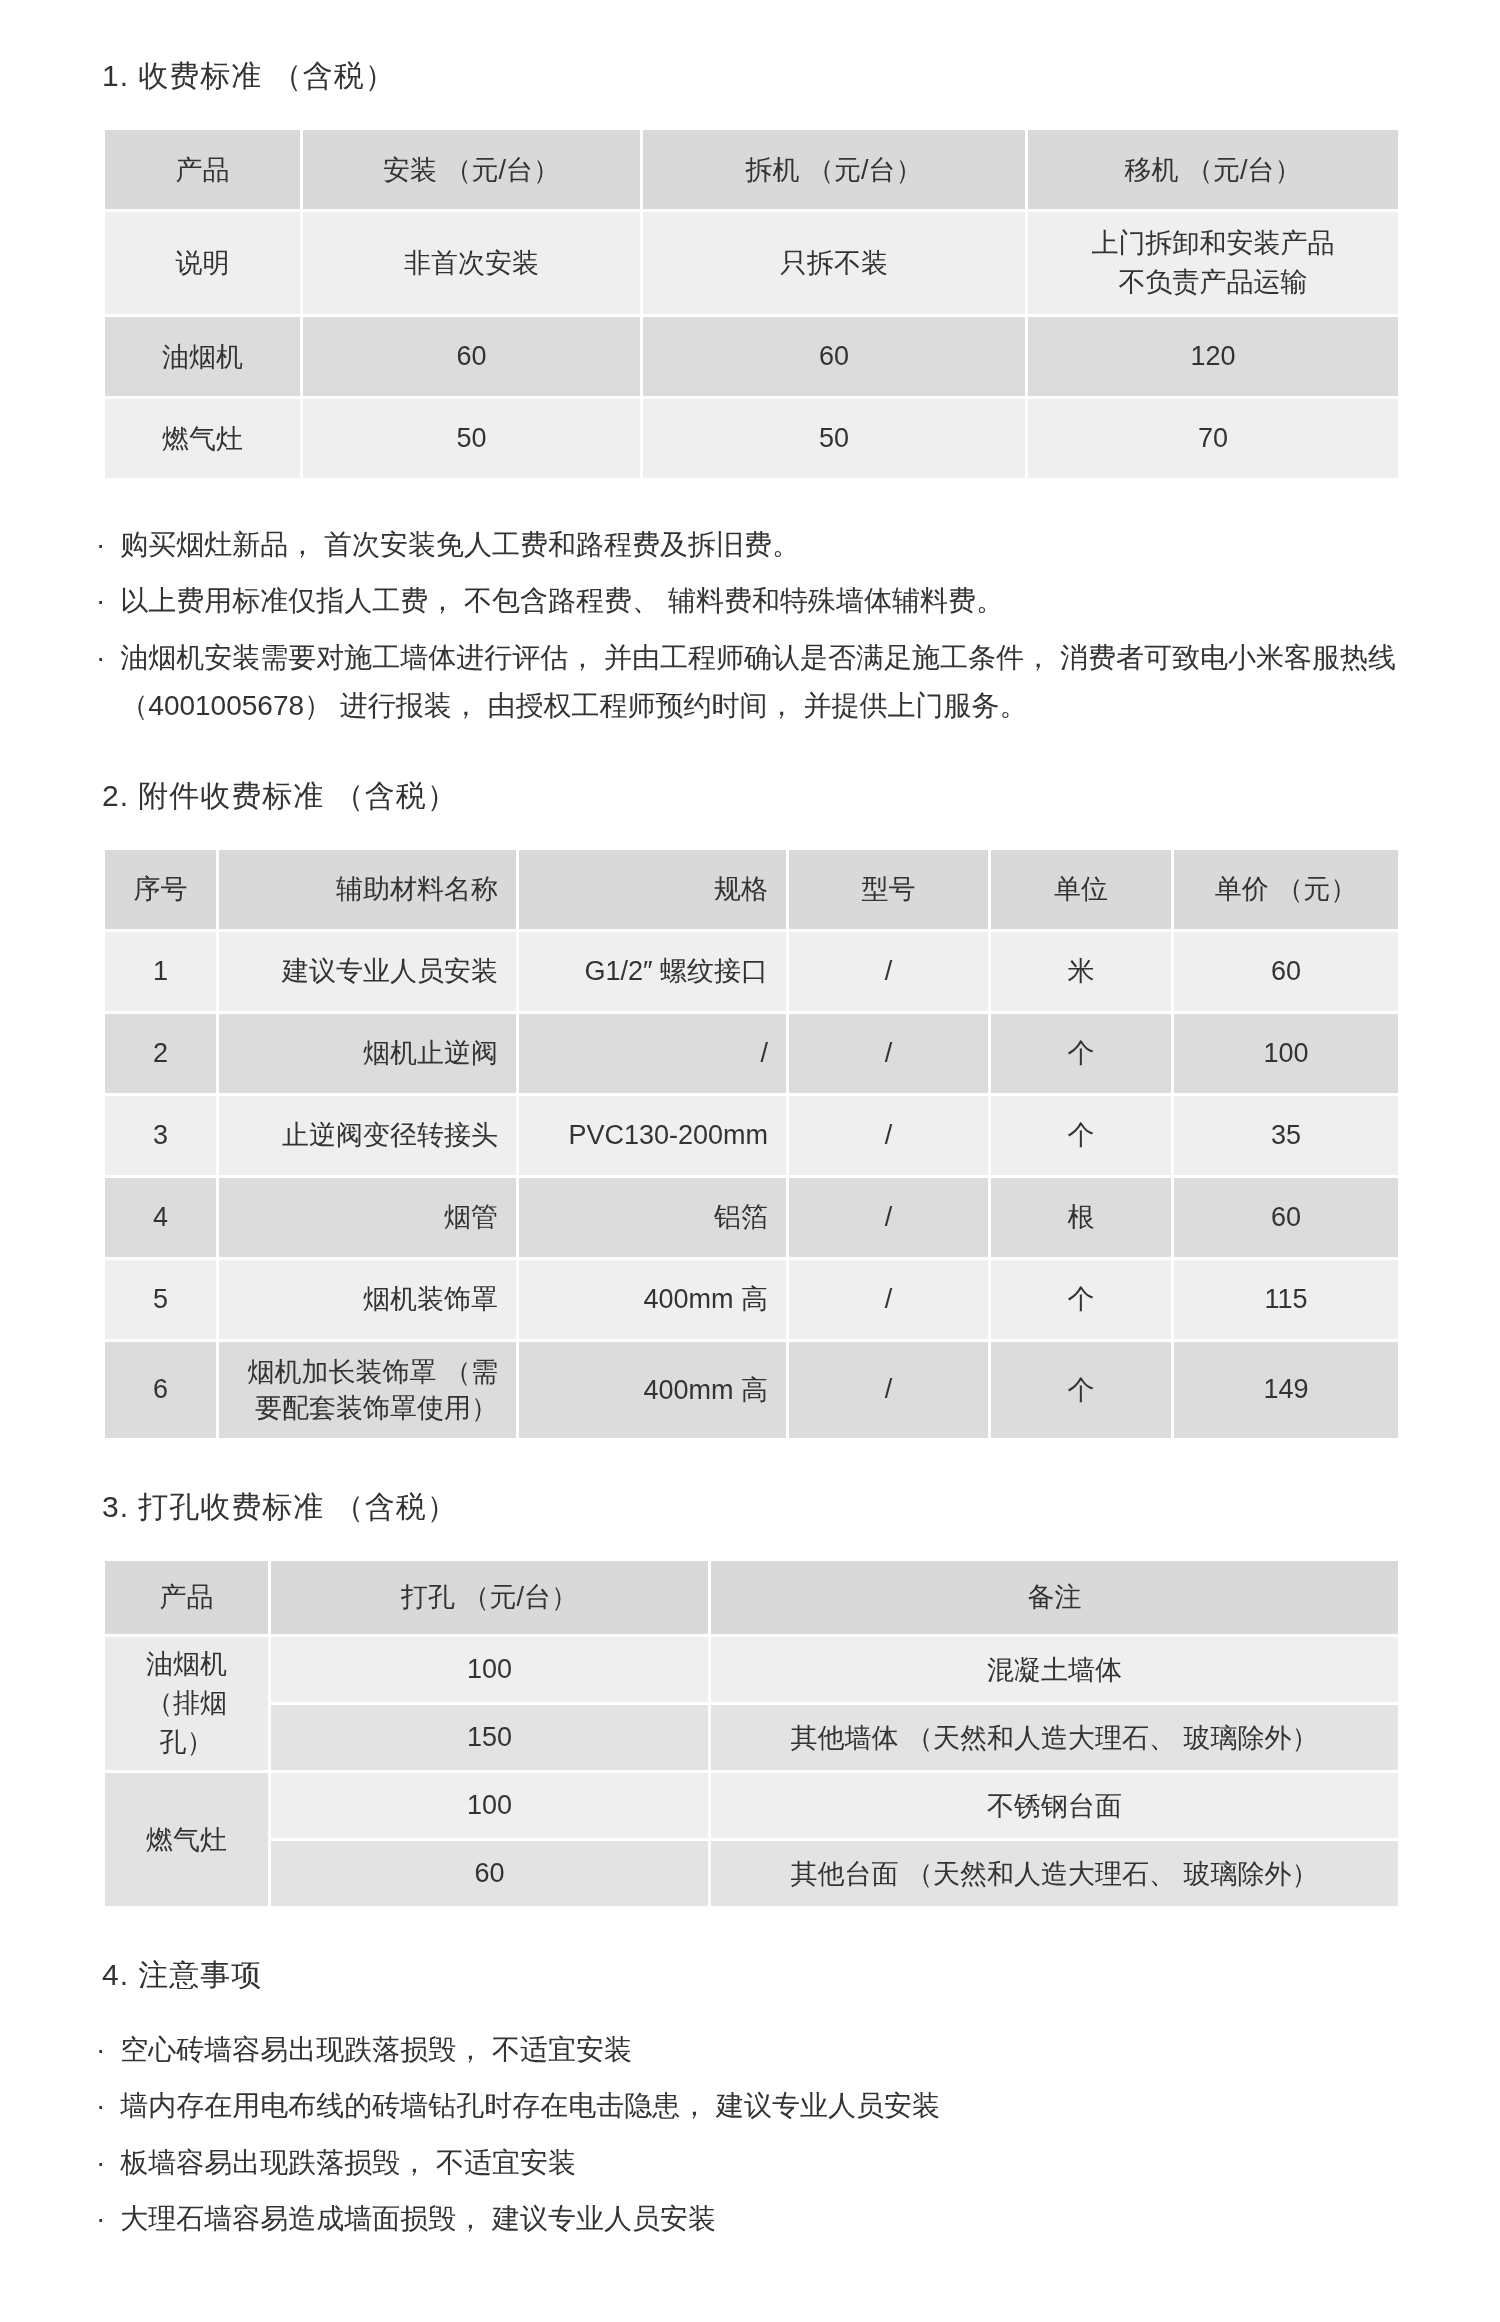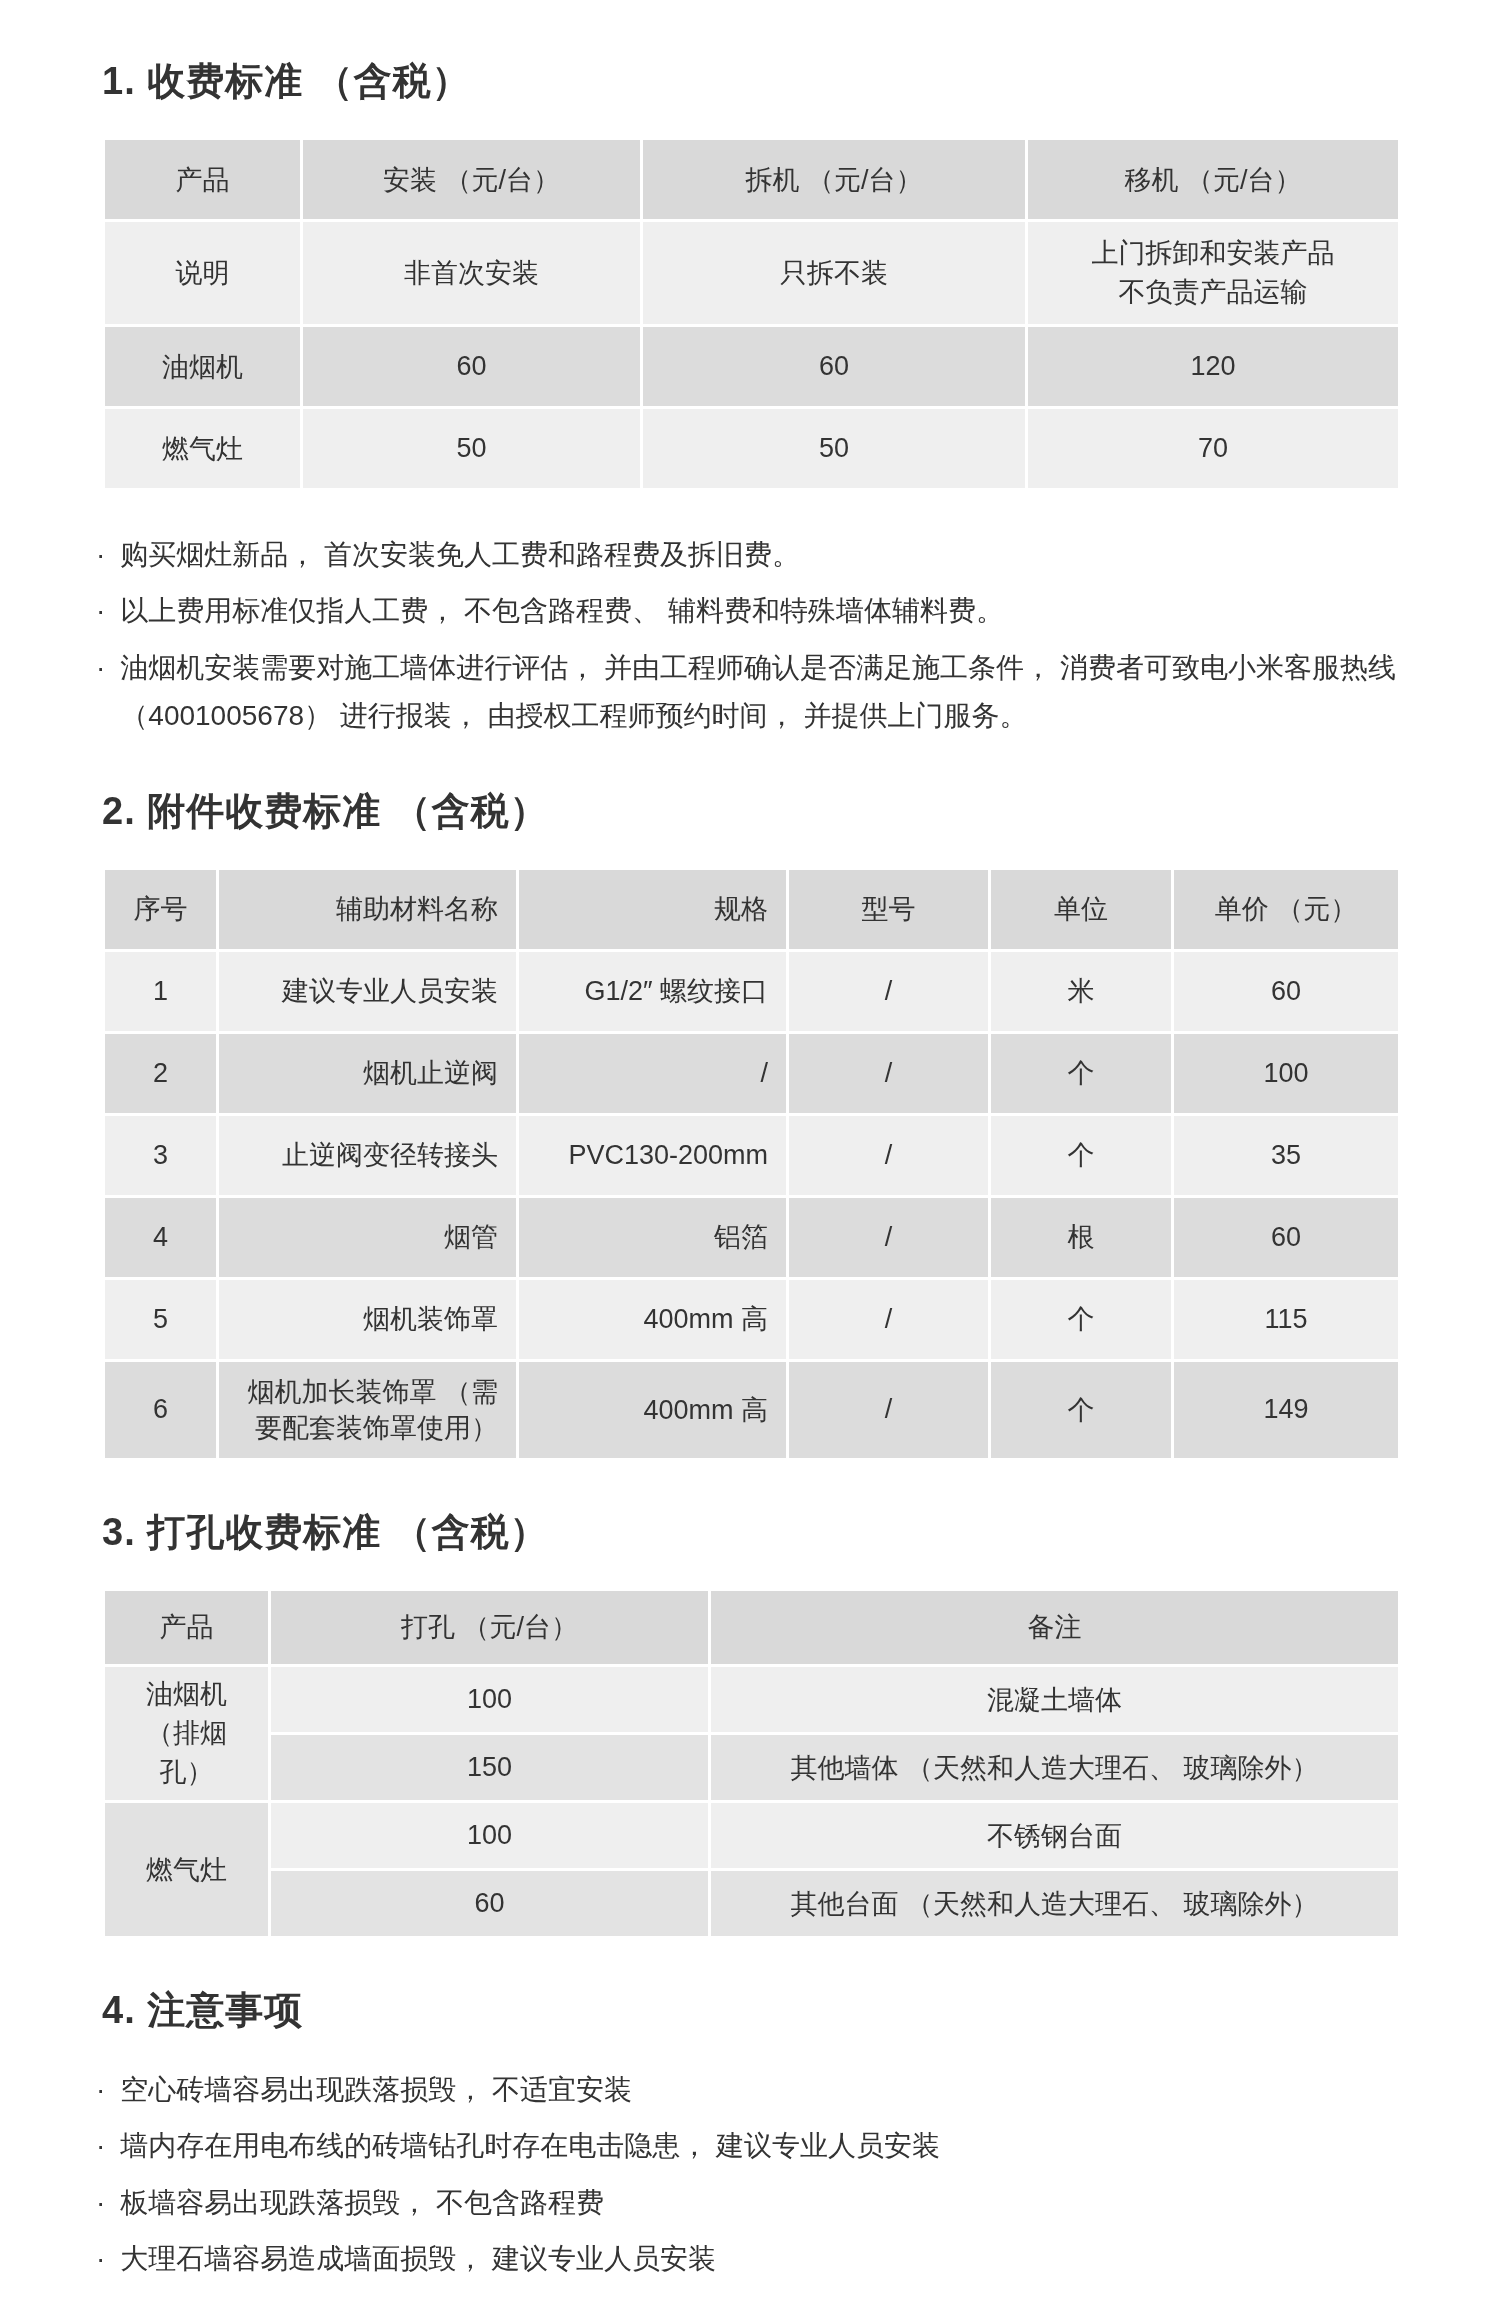--- a/index.html
+++ b/index.html
@@ -16,22 +16,22 @@
     background: var(--background, #ffffff);
   }
   .doc-title {
     color: var(--accent, #ff6709);
     font-size: 37px;
     font-weight: bold;
     letter-spacing: 3px;
     margin: 24px 0 46px -12px;
   }
   .section-heading {
-    font-size: 38px;
-    font-weight: bold;
+    font-size: 30px;
+    font-weight: normal;
     color: #333;
     letter-spacing: 1px;
     margin: 46px 0 30px 0;
   }
   .section-heading.first { margin-top: 16px; }
   table.tbl {
     border-collapse: collapse;
     table-layout: fixed;
     width: 1296px;
     margin-bottom: 40px;
@@ -240,21 +240,21 @@
     <div class="note">
       <span class="dot">·</span>
       <span class="note-text">空心砖墙容易出现跌落损毁， 不适宜安装</span>
     </div>
     <div class="note">
       <span class="dot">·</span>
       <span class="note-text">墙内存在用电布线的砖墙钻孔时存在电击隐患， 建议专业人员安装</span>
     </div>
     <div class="note">
       <span class="dot">·</span>
-      <span class="note-text">板墙容易出现跌落损毁， 不包含路程费</span>
+      <span class="note-text">板墙容易出现跌落损毁， 不适宜安装</span>
     </div>
     <div class="note">
       <span class="dot">·</span>
       <span class="note-text">大理石墙容易造成墙面损毁， 建议专业人员安装</span>
     </div>
   </div>
 
 </div>
 
 </body></html>

